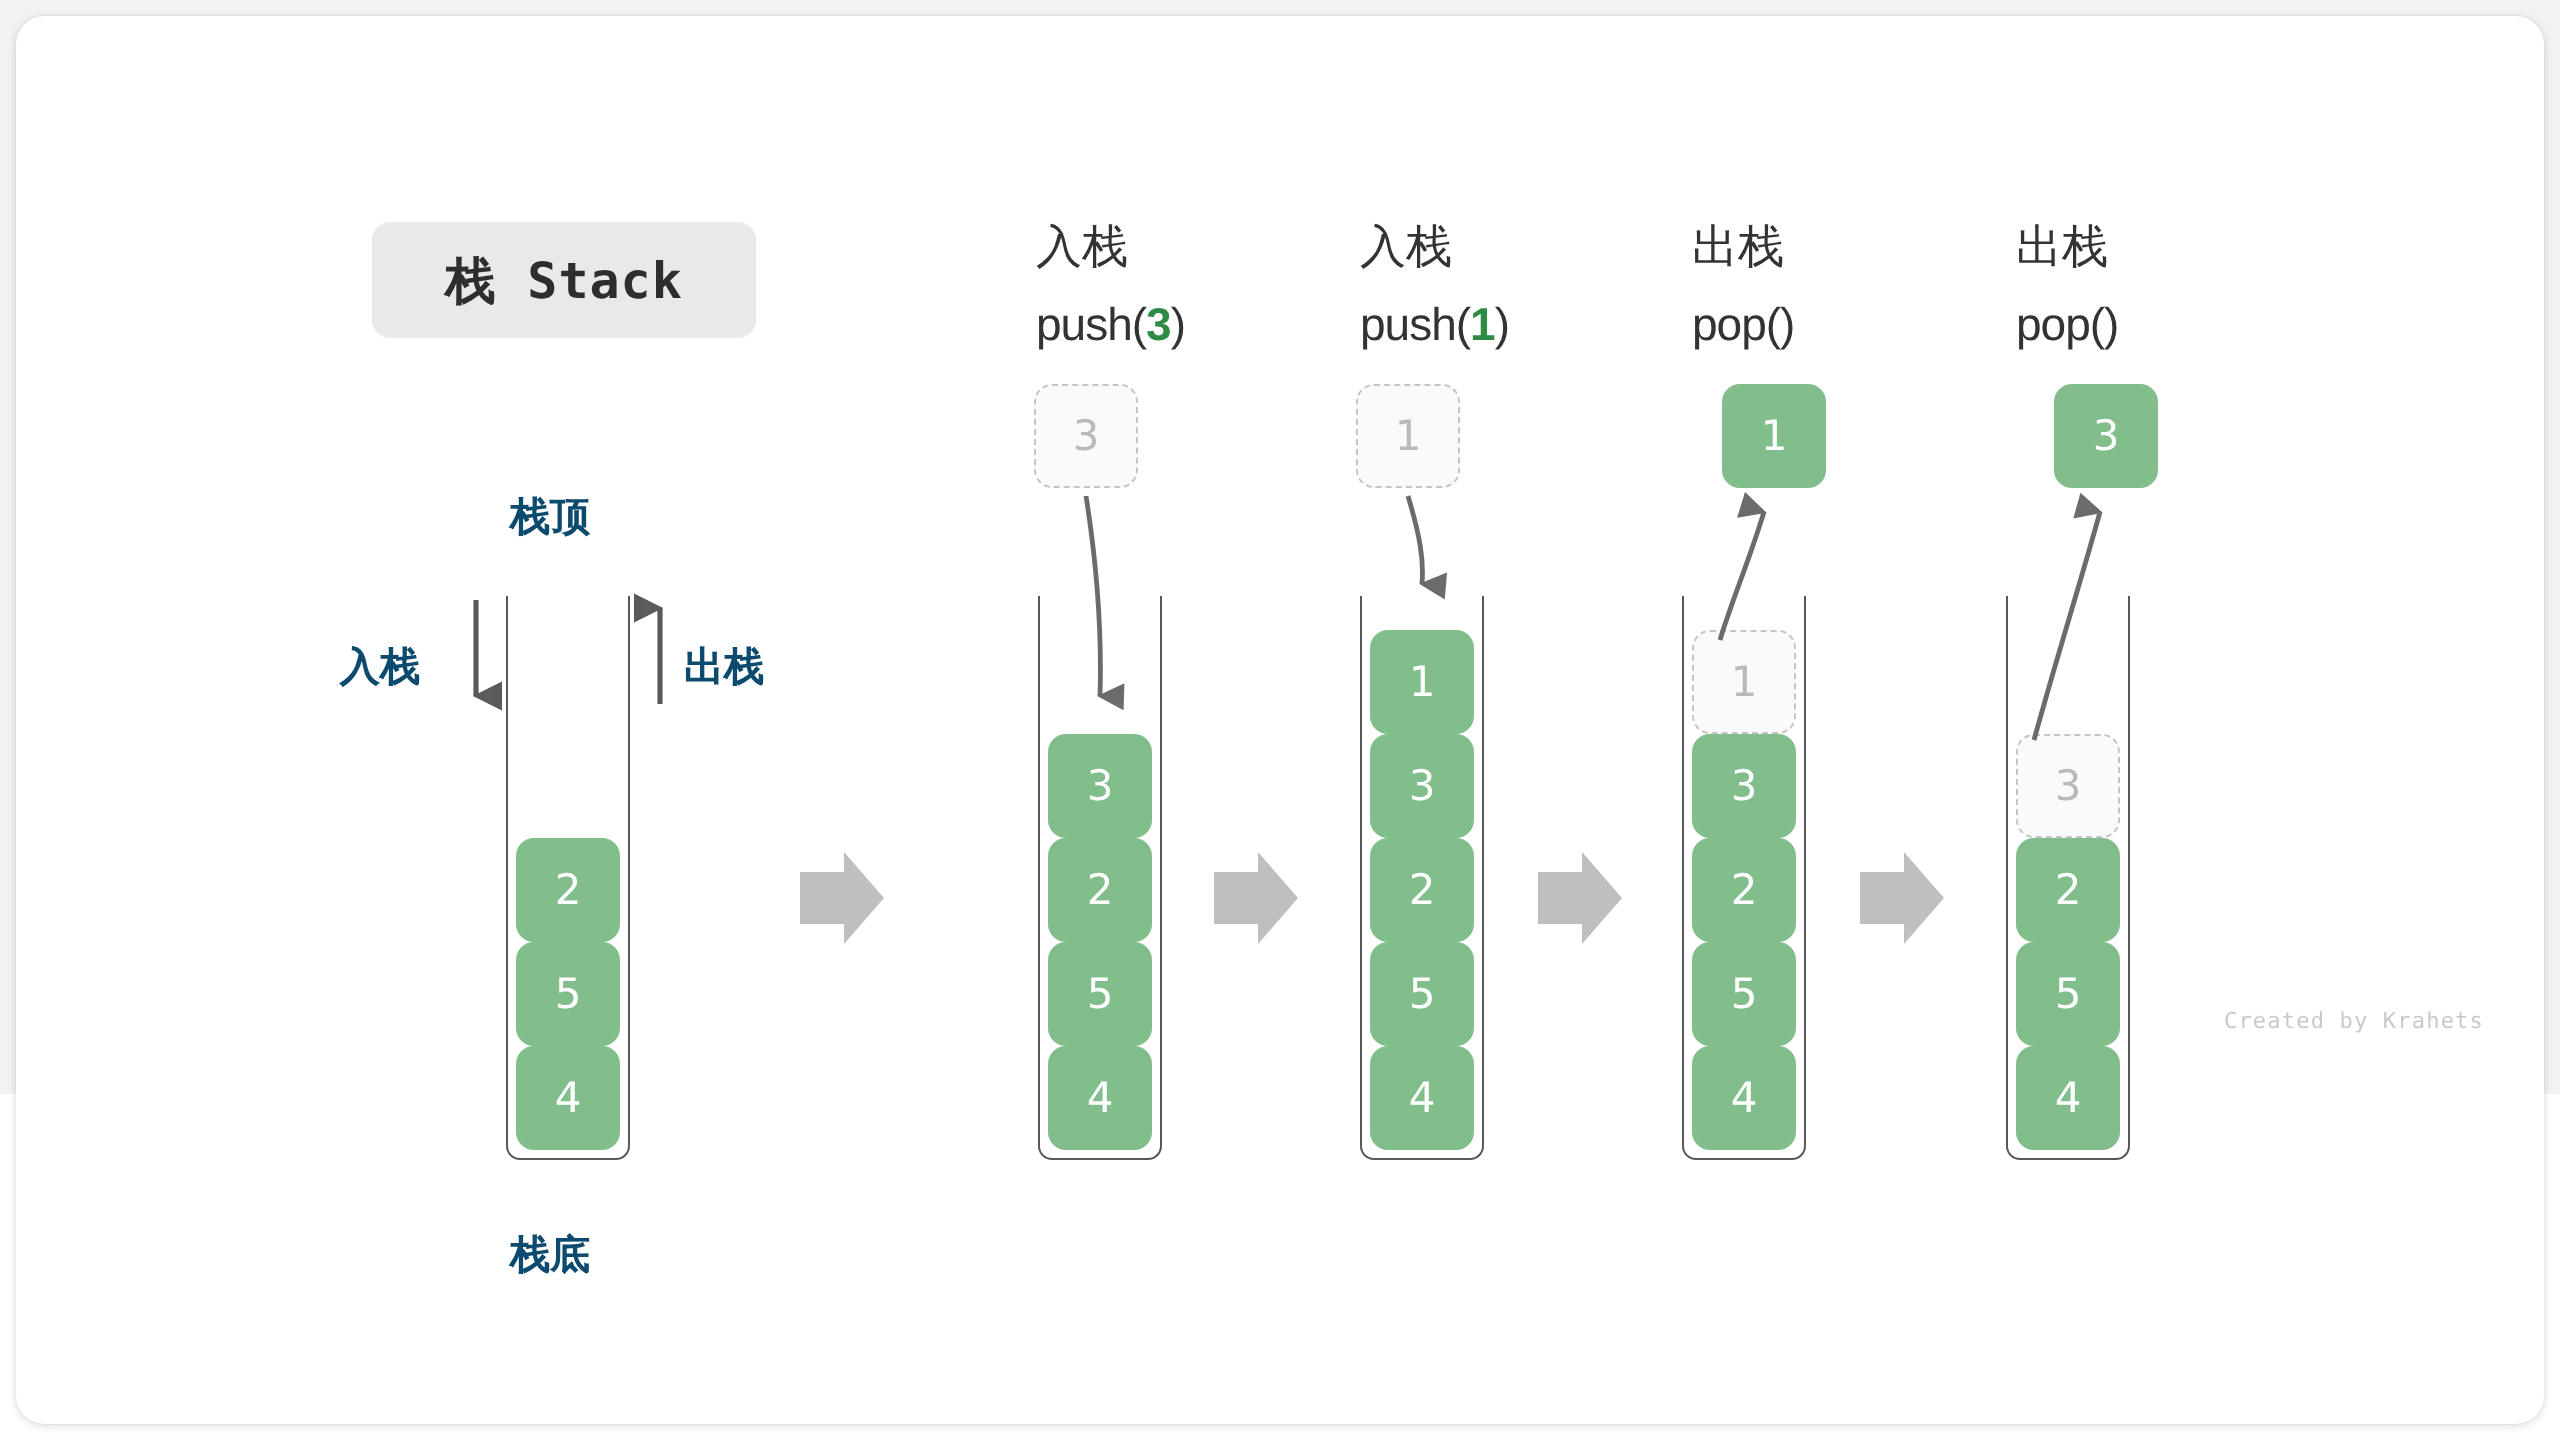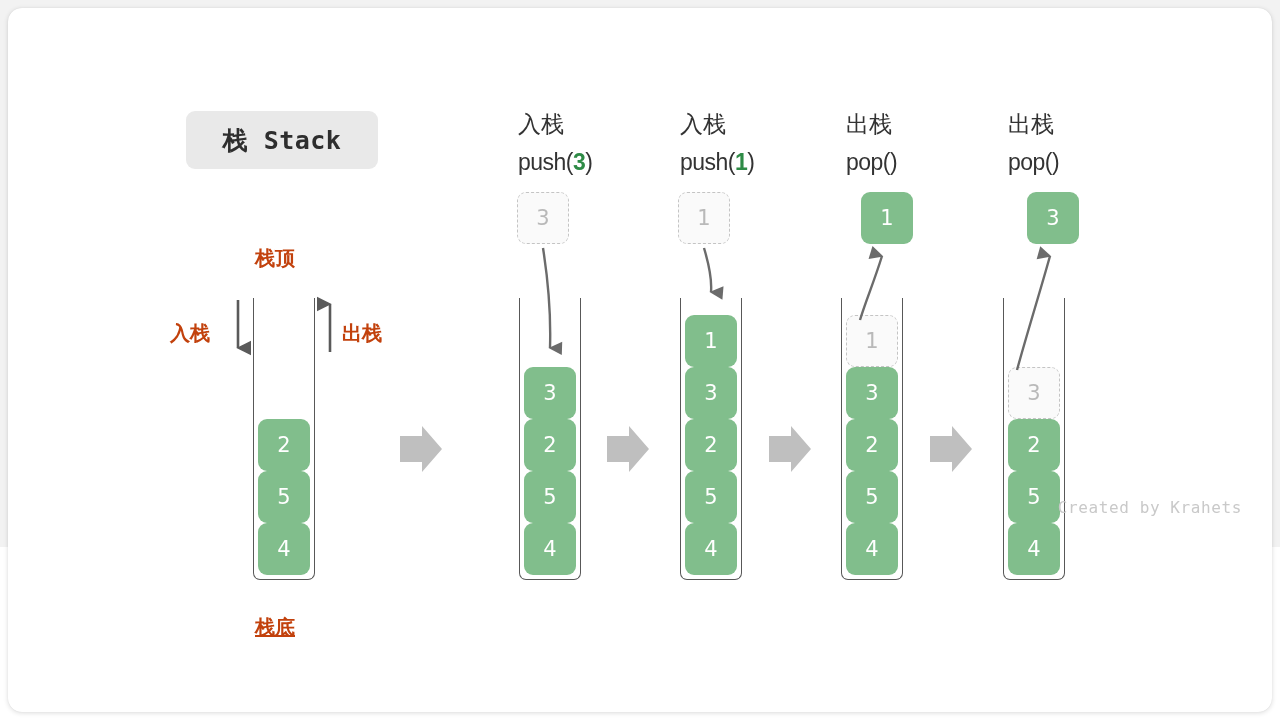--- a/index.html
+++ b/index.html
@@ -53,21 +53,21 @@
     color: #2e2e2e;
     font-size: 25px;
     font-weight: bold;
     letter-spacing: 0.5px;
     font-family: "DejaVu Sans Mono", "Liberation Mono", monospace;
   }
 
   
   .lbl {
     position: absolute;
-    color: #c2410c;
+    color: #0c4a6e;
     font-weight: bold;
     font-size: 20px;
     white-space: nowrap;
   }
   .op-label {
     position: absolute;
     color: #333333;
     font-size: 23px;
     white-space: nowrap;
     text-align: left;
@@ -151,36 +151,36 @@
     border: 1.6px dashed #c4c4c4;
     color: #b9b9b9;
   }
 
   
   .watermark {
     position: absolute;
     right: 38px;
     bottom: 30px;
     color: #c9c9c9;
-    font-size: 16px;
+    font-size: 11px;
     font-family: "DejaVu Sans Mono", "Liberation Mono", monospace;
     letter-spacing: 0.6px;
   }
 </style>
 </head>
 <body>
 
 <div id="canvas">
   <div class="card"></div>
 
   <div class="title-badge">栈 Stack</div>
 
   <div class="lbl" style="left:255px; top:245px;">栈顶</div>
 
-  <div class="lbl" style="left:255px; top:614px;text-decoration:underline;">栈底</div>
+  <div class="lbl" style="left:255px; top:614px;">栈底</div>
 
   <div class="lbl" style="left:170px; top:320px;">入栈</div>
 
   <div class="lbl" style="left:342px; top:320px;">出栈</div>
 
   <div class="op-label" style="left:518px; top:105px;">
     <div class="cn">入栈</div>
     <div class="code"><span>push(</span><span class="arg">3</span><span>)</span></div>
   </div>
 

